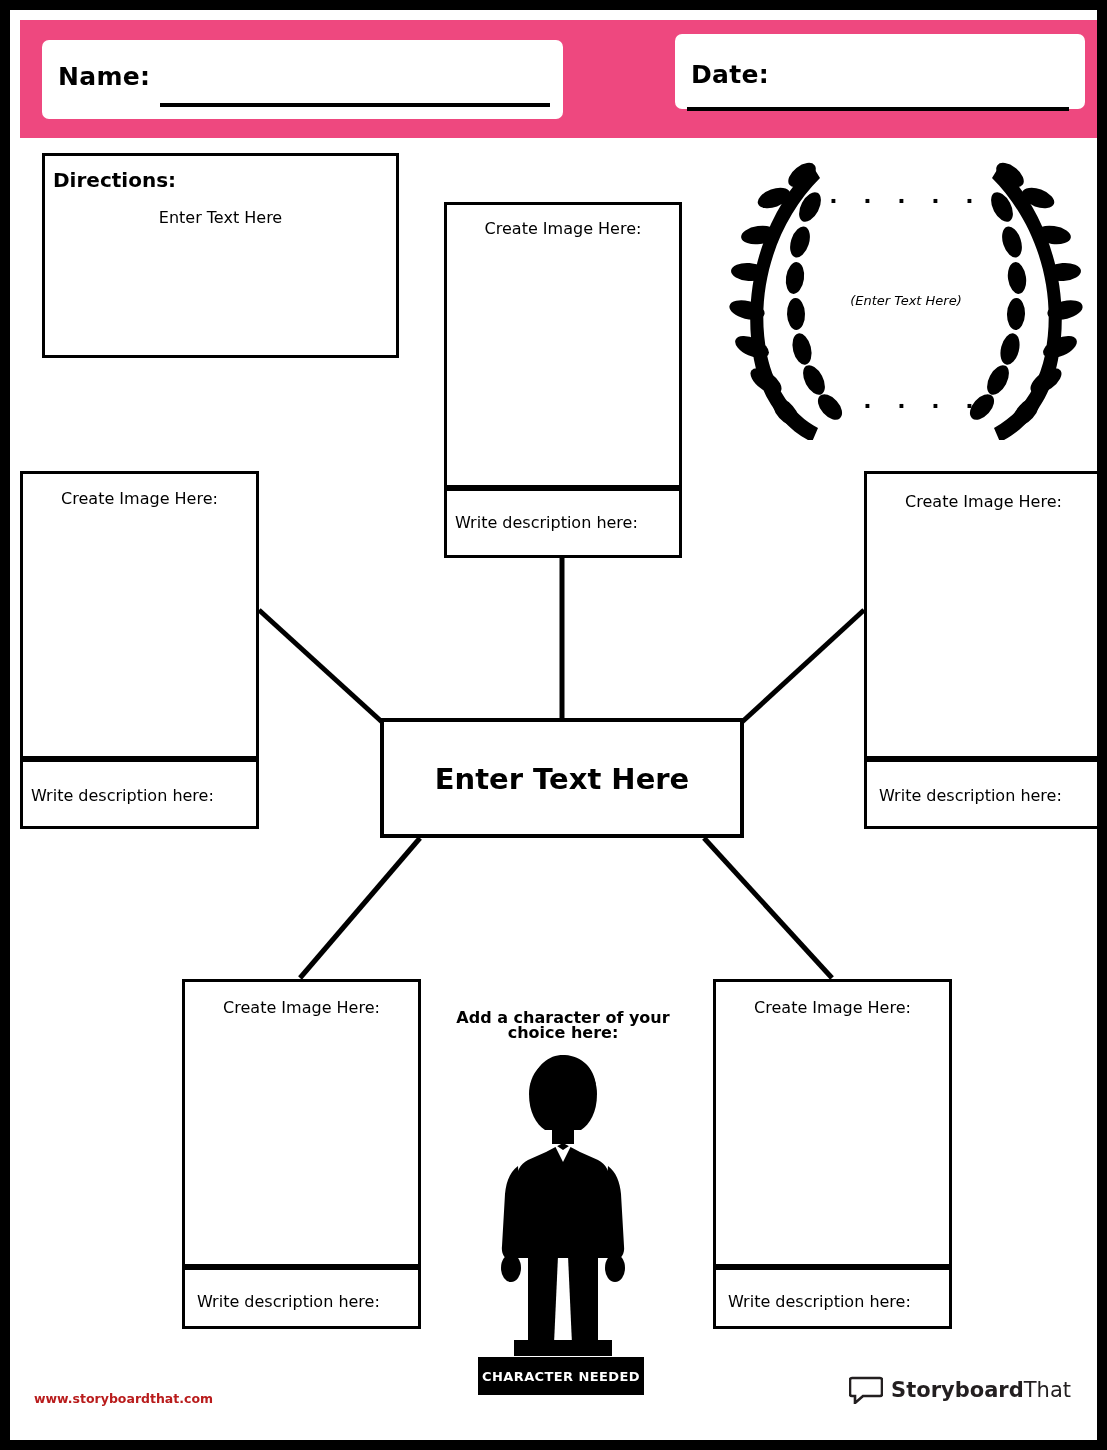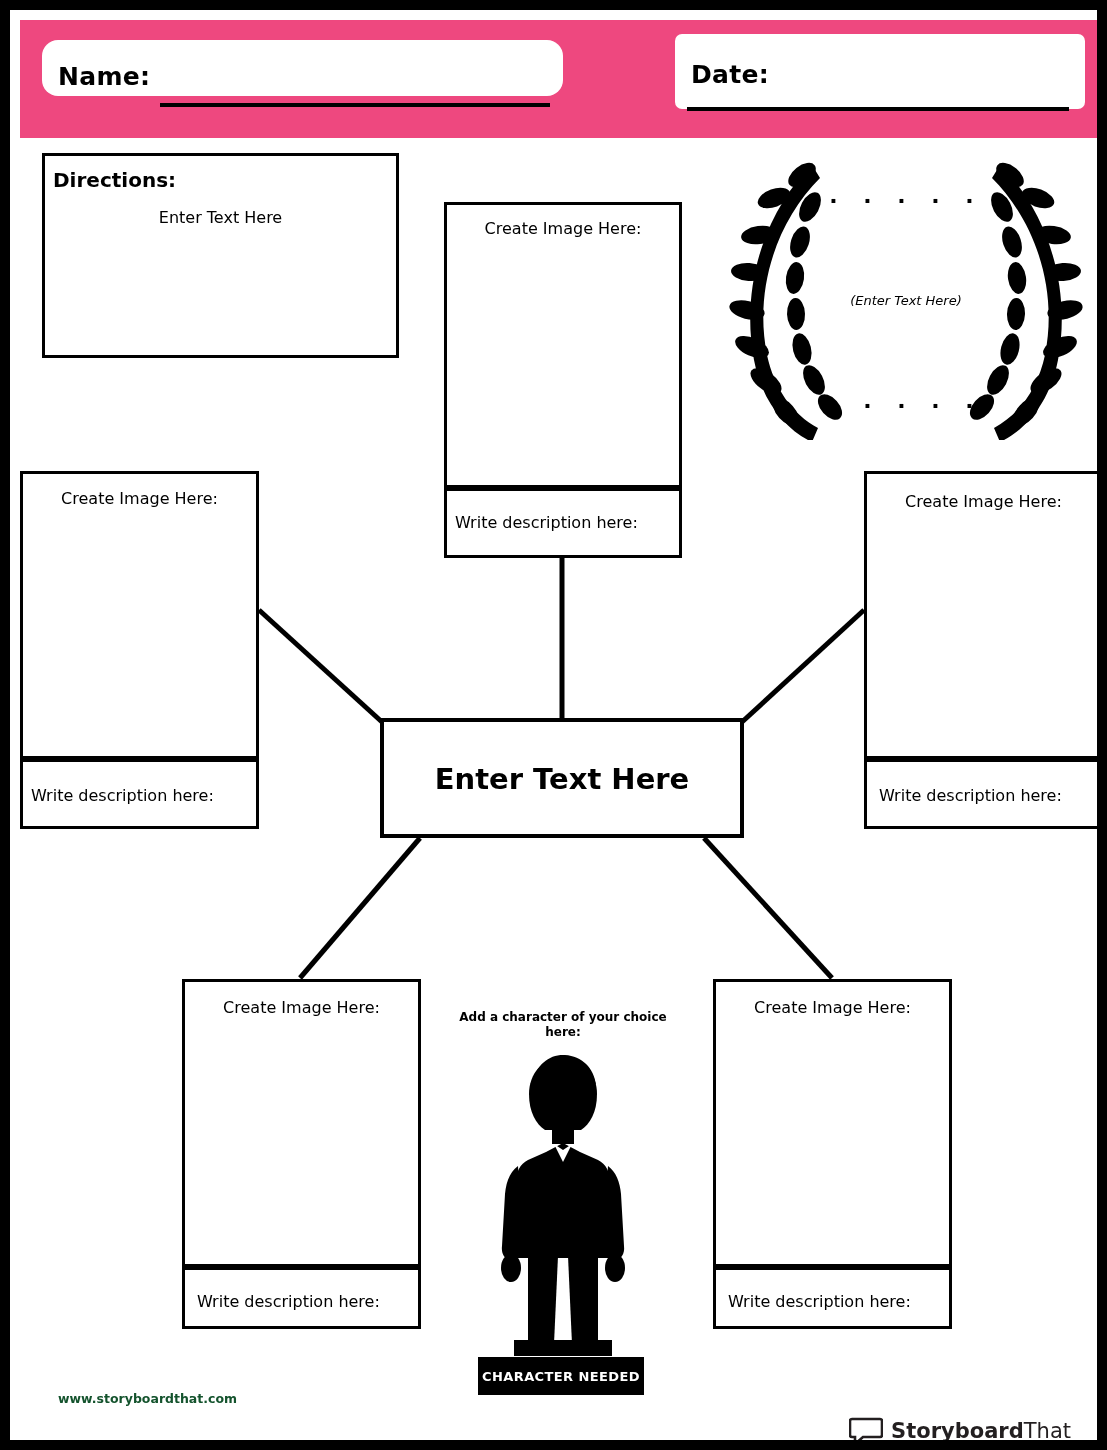--- a/index.html
+++ b/index.html
@@ -29,23 +29,23 @@
     top: 10px;
     width: 1087px;
     height: 118px;
     background: #ee487f;
   }
   .name-box {
     position: absolute;
     left: 22px;
     top: 20px;
     width: 521px;
-    height: 56px;
+    height: 79px;
     background: #ffffff;
-    border-radius: 16px;
+    border-radius: 7px;
     box-sizing: border-box;
   }
   .date-box {
     position: absolute;
     left: 655px;
     top: 14px;
     width: 410px;
     height: 75px;
     background: #ffffff;
     border-radius: 7px;
@@ -146,37 +146,37 @@
     position: absolute; width: 380px; text-align: center;
     font-size: 22px; letter-spacing: 9px; color: #000; font-weight: bold;
   }
   .dots-top { top: 33px; }
   .dots-bot { top: 238px; }
 
   
   .char-wrap { position: absolute; left: 440px; top: 1000px; width: 226px; height: 390px; }
   .char-caption {
     position: absolute; width: 226px; top: 0; text-align: center;
-    font-size: 12px; font-weight: bold; line-height: 15px; color: #000;
+    font-size: 16px; font-weight: bold; line-height: 15px; color: #000;
   }
   .char-needed {
     position: absolute; left: 28px; top: 347px; width: 166px; height: 38px;
     background: #000; color: #fff; font-size: 13px; font-weight: bold;
     display: flex; align-items: center; justify-content: center;
     letter-spacing: 0.4px;
   }
 
   
   .footer-url {
     position: absolute; left: 24px; top: 1381px;
-    font-size: 12.5px; font-weight: bold; color: #14532d; margin-left: 24px;
+    font-size: 12.5px; font-weight: bold; color: #b91c1c;
   }
   .brand {
     position: absolute; right: 26px; top: 1366px;
-    display: flex; align-items: center; gap: 8px; margin-top: 41px;
+    display: flex; align-items: center; gap: 8px;
   }
   .brand-text { font-size: 21px; font-weight: bold; color: #231f20; }
   .brand-text .light { font-weight: normal; }
 </style>
 </head>
 <body>
 
 <div class="page">
 
   <div class="header-band">

